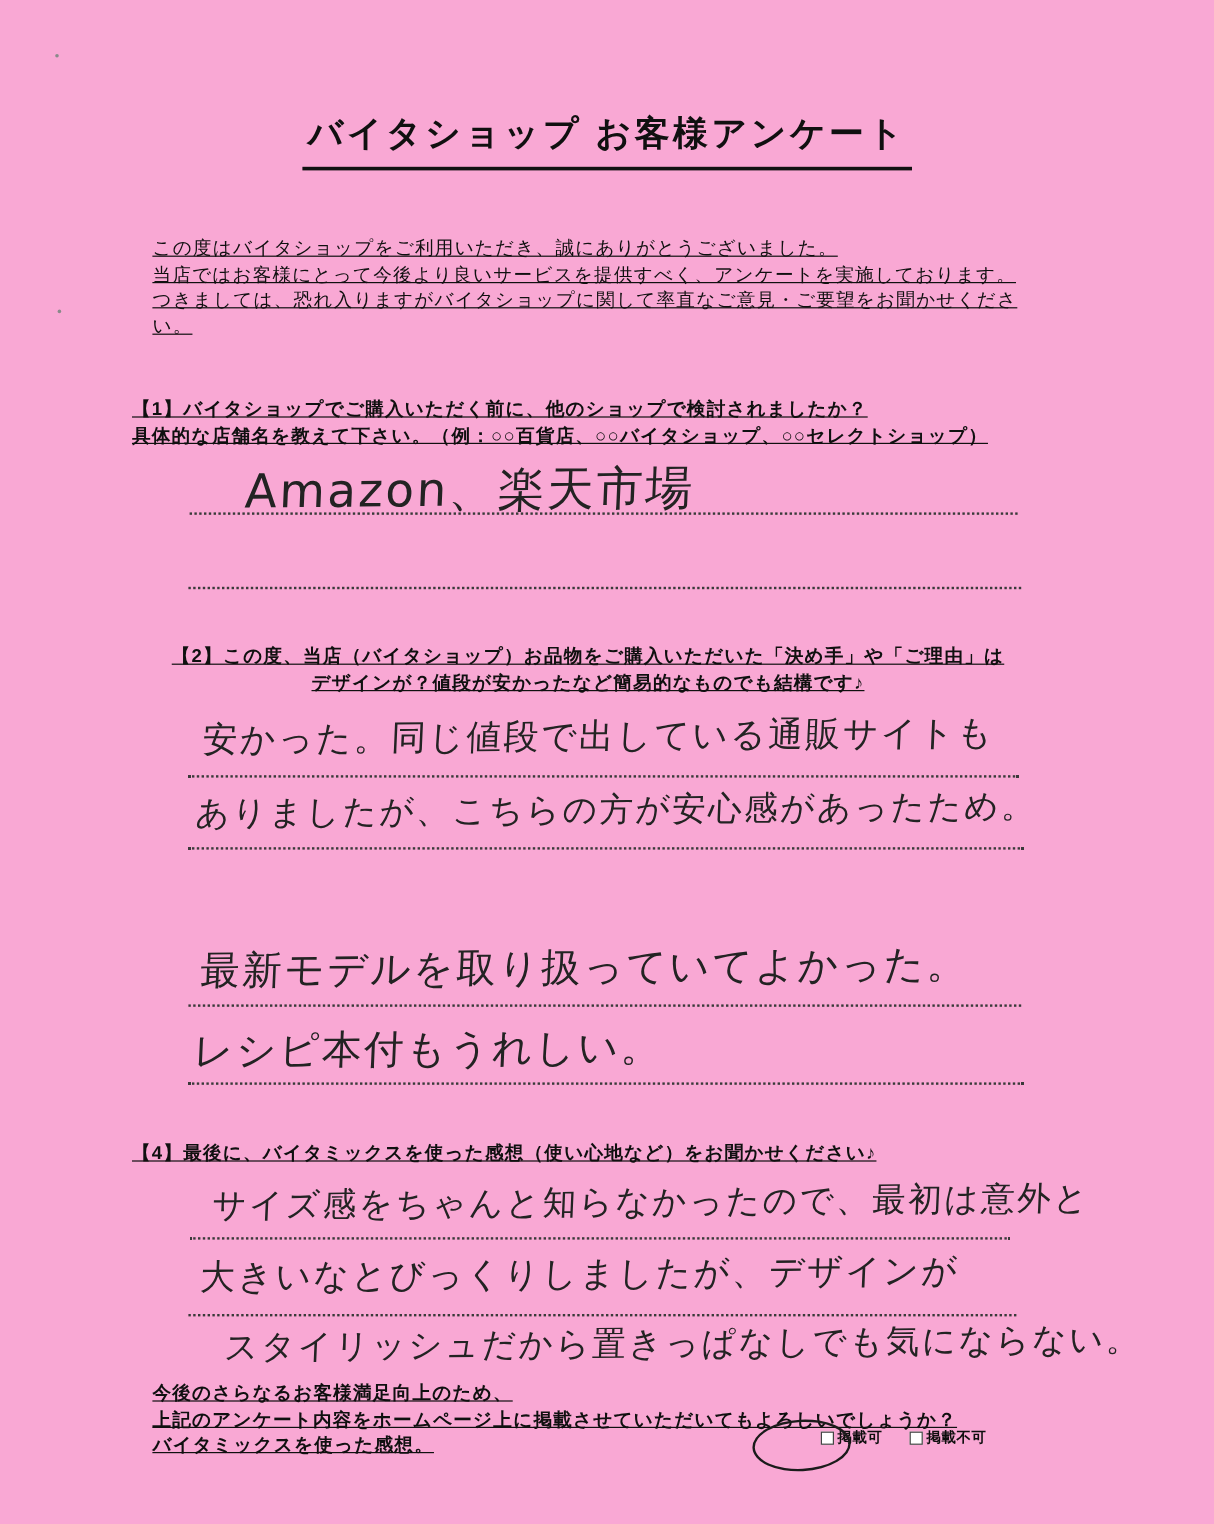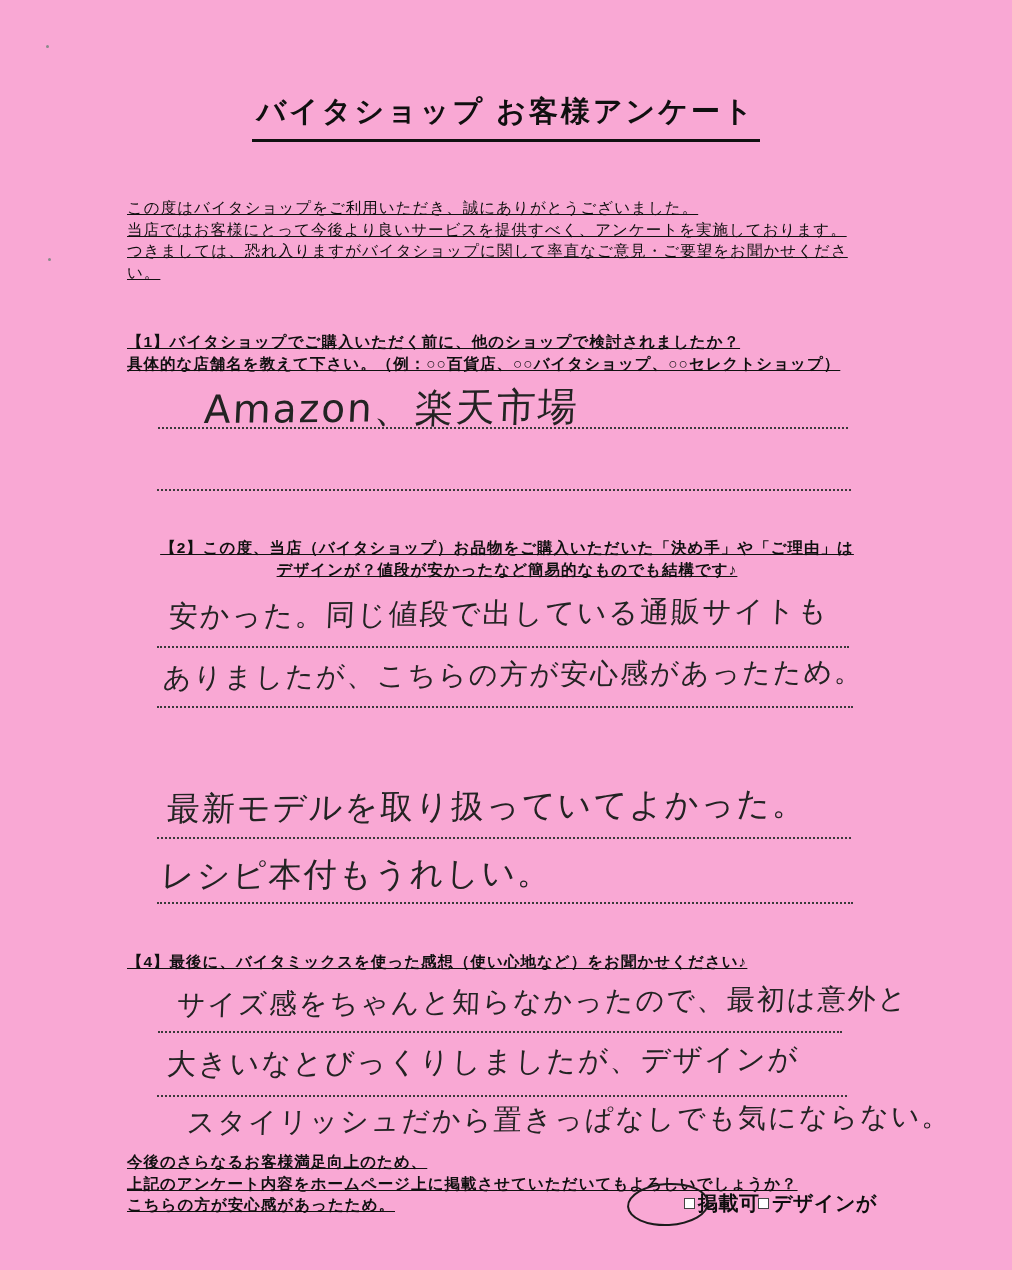--- a/index.html
+++ b/index.html
@@ -16,21 +16,21 @@
   .title-wrap{position:absolute;top:92px;left:0;width:1012px;text-align:center;}
   .title{
     display:inline-block;
     font-size:29px;font-weight:bold;letter-spacing:3px;
     padding:0 4px 7px 4px;
     border-bottom:3px solid #111;
   }
   .printed{font-size:15.5px;letter-spacing:1px;line-height:21.5px;text-decoration:underline;}
   .printed p{margin:0;}
   .intro{position:absolute;left:127px;top:197px;width:745px;}
-  .qblock{position:absolute;left:127px;width:760px;font-weight:bold;}
+  .qblock{position:absolute;left:110px;width:760px;font-weight:bold;}
   .q1{top:331px;}
   .q2{top:537px;text-align:center;}
   .q3{top:739px;}
   .q3 .example-line{padding-left:373px;}
   .q4{top:951px;}
   .footer{position:absolute;left:127px;top:1151px;width:760px;font-weight:bold;}
   
   .hw{
     position:absolute;
     font-family:"DejaVu Sans",sans-serif;
@@ -56,21 +56,21 @@
   .d1b{left:157px;top:489px;width:694px;}
   .d2a{left:157px;top:646px;width:692px;}
   .d2b{left:157px;top:706px;width:696px;}
   .d3a{left:157px;top:837px;width:694px;}
   .d3b{left:157px;top:902px;width:696px;}
   .d4a{left:158px;top:1031px;width:684px;}
   .d4b{left:157px;top:1095px;width:690px;}
   
   .option{
     position:absolute;top:1190px;
-    font-size:20px;font-weight:bold;letter-spacing:0.5px;
+    font-size:12px;font-weight:bold;letter-spacing:0.5px;
     display:flex;align-items:center;gap:3px;
     color:#0e0e0e;
     padding-left:44px;
   }
   .opt-ok{left:640px;}
   .opt-ng{left:714px;}
   .cbox{
     display:inline-block;width:9px;height:9px;
     border:1.5px solid #444;background:#fff;flex:0 0 auto;
   }
@@ -131,26 +131,26 @@
   </div>
   <span class="hw hw-a4-1">サイズ感をちゃんと知らなかったので、最初は意外と</span>
   <div class="dots d4a"></div>
   <span class="hw hw-a4-2">大きいなとびっくりしましたが、デザインが</span>
   <div class="dots d4b"></div>
   <span class="hw hw-a4-3">スタイリッシュだから置きっぱなしでも気にならない。</span>
 
   <div class="footer printed">
     <p>今後のさらなるお客様満足向上のため、</p>
     <p>上記のアンケート内容をホームページ上に掲載させていただいてもよろしいでしょうか？</p>
-    <p>こちらの方が安心感があったため。</p>
+    <p>バイタミックスを使った感想。</p>
   </div>
 
   <div class="option opt-ok">
     <span class="cbox"></span>
       <span>掲載可</span>
   </div>
   <div class="circle"></div>
   <div class="option opt-ng">
     <span class="cbox"></span>
-      <span>デザインが</span>
+      <span>掲載不可</span>
   </div>
 
 </div>
 
 </body></html>

